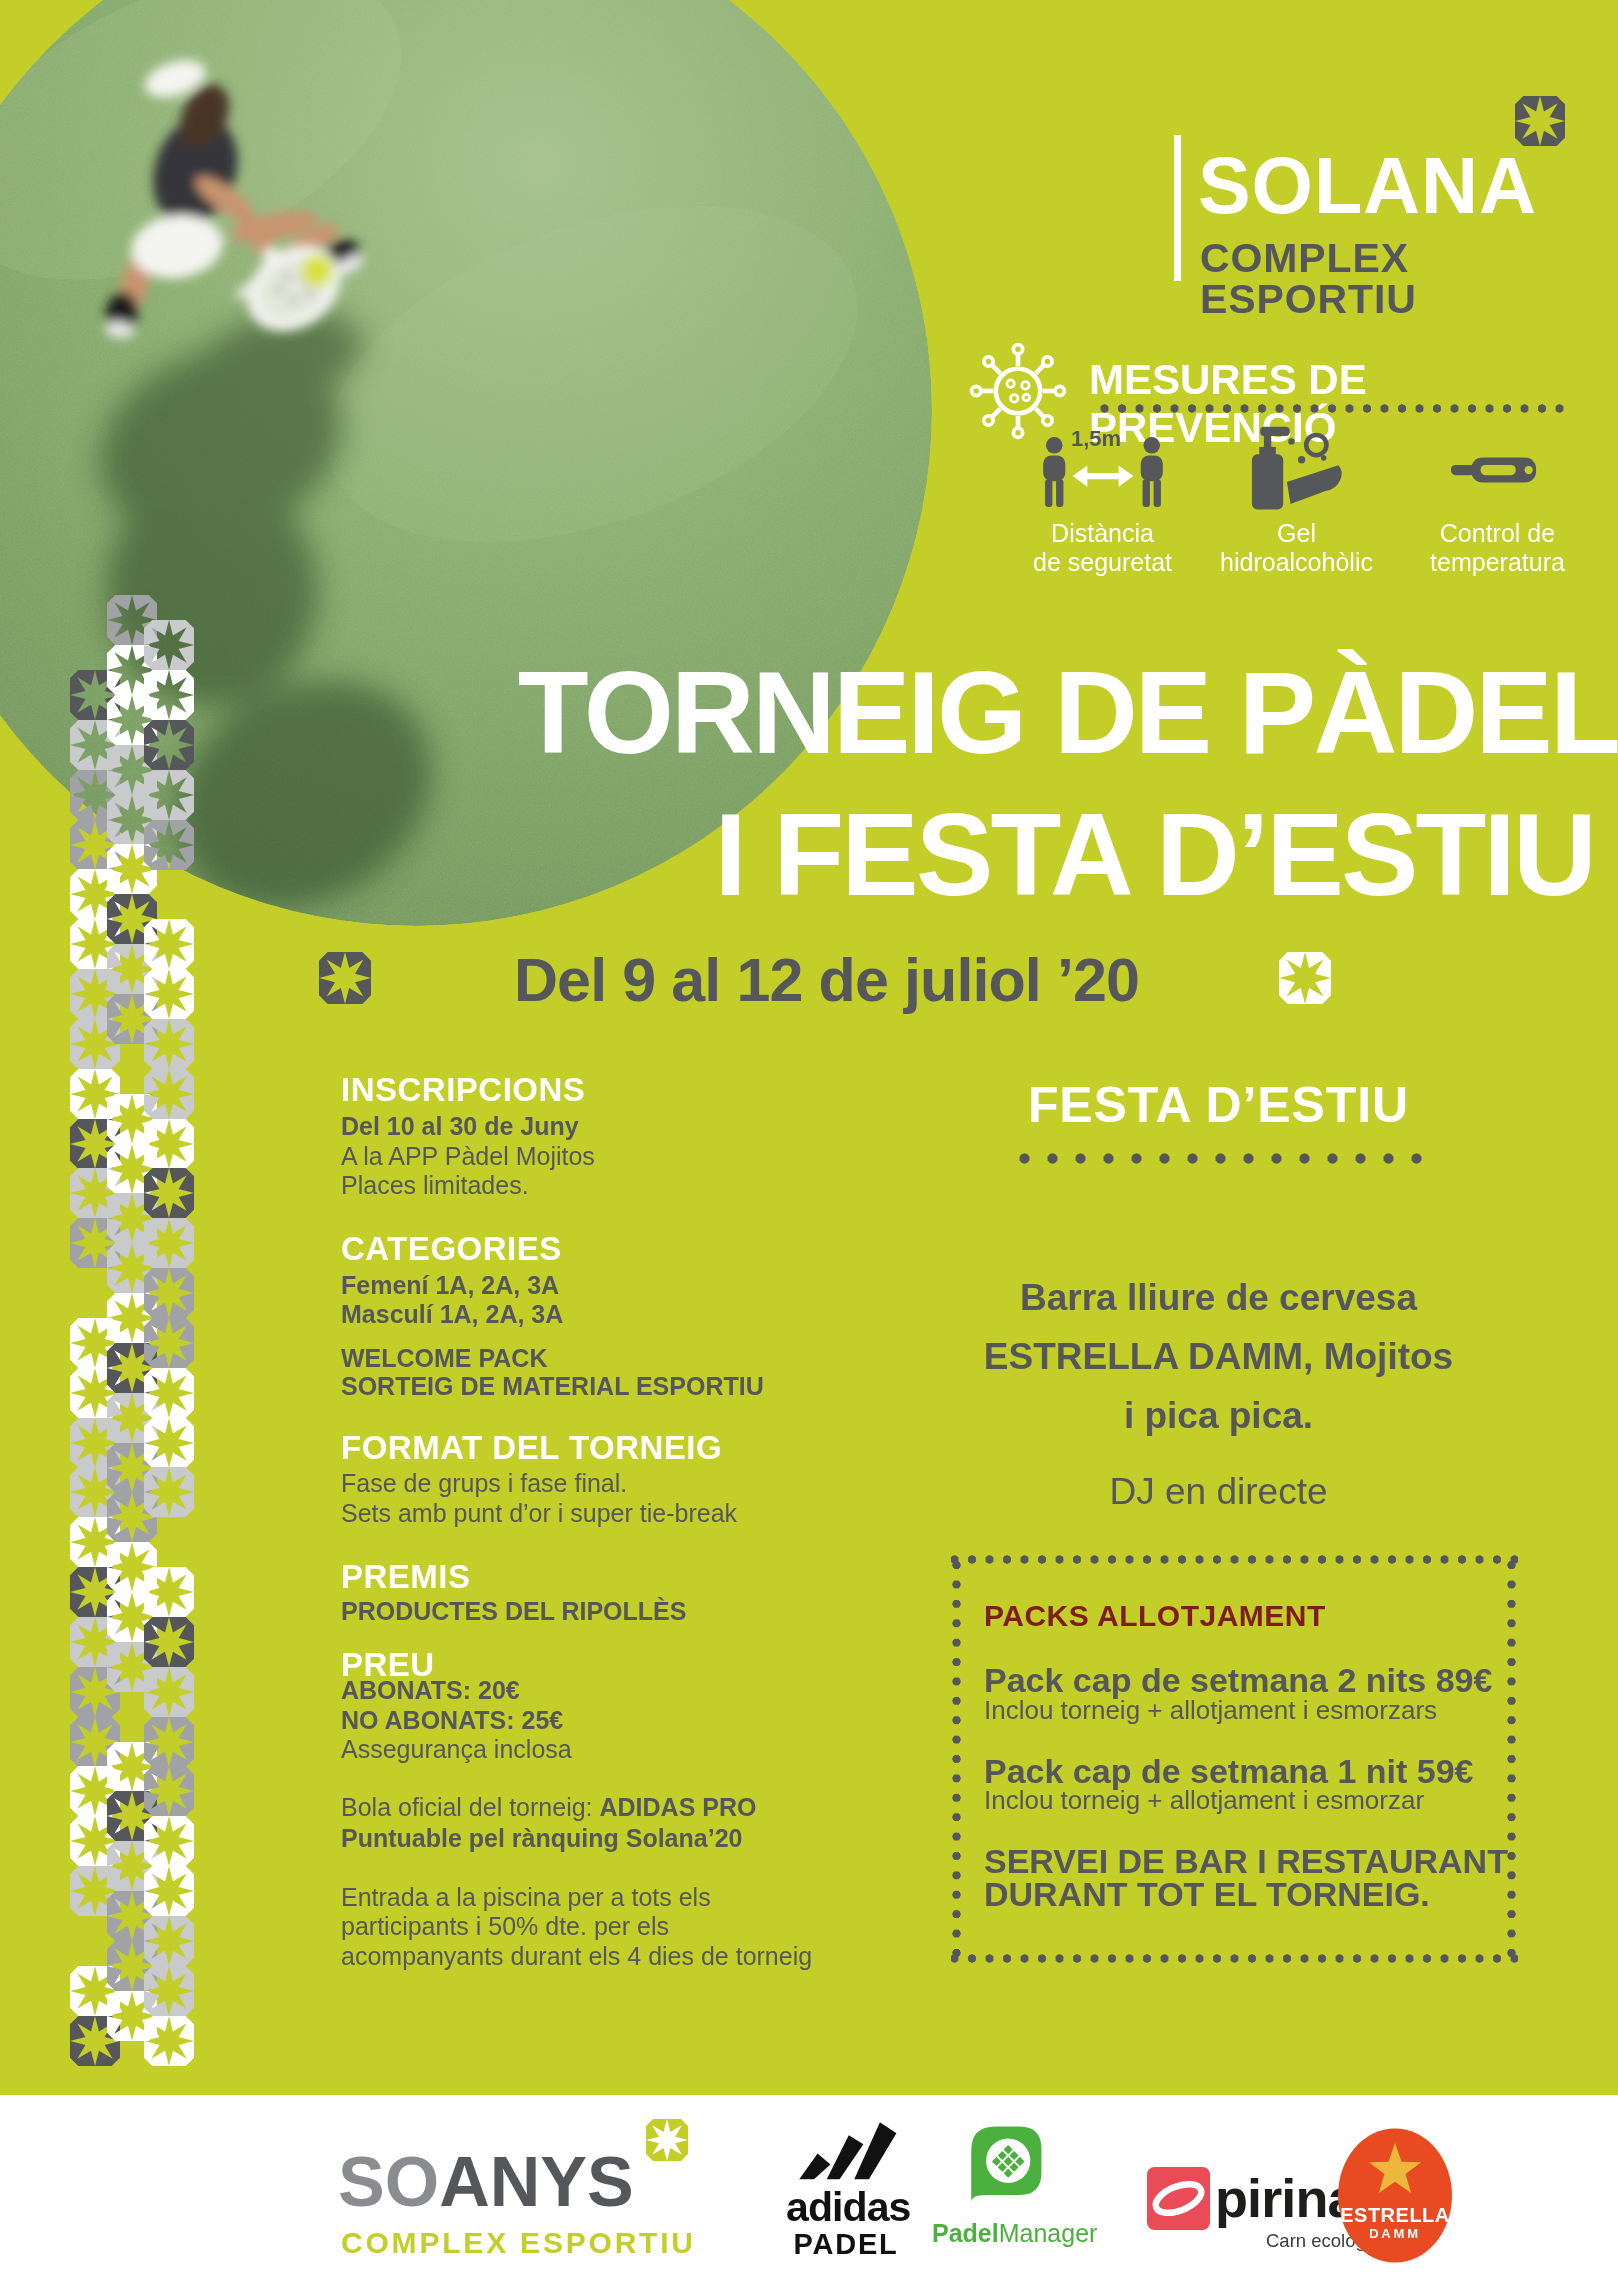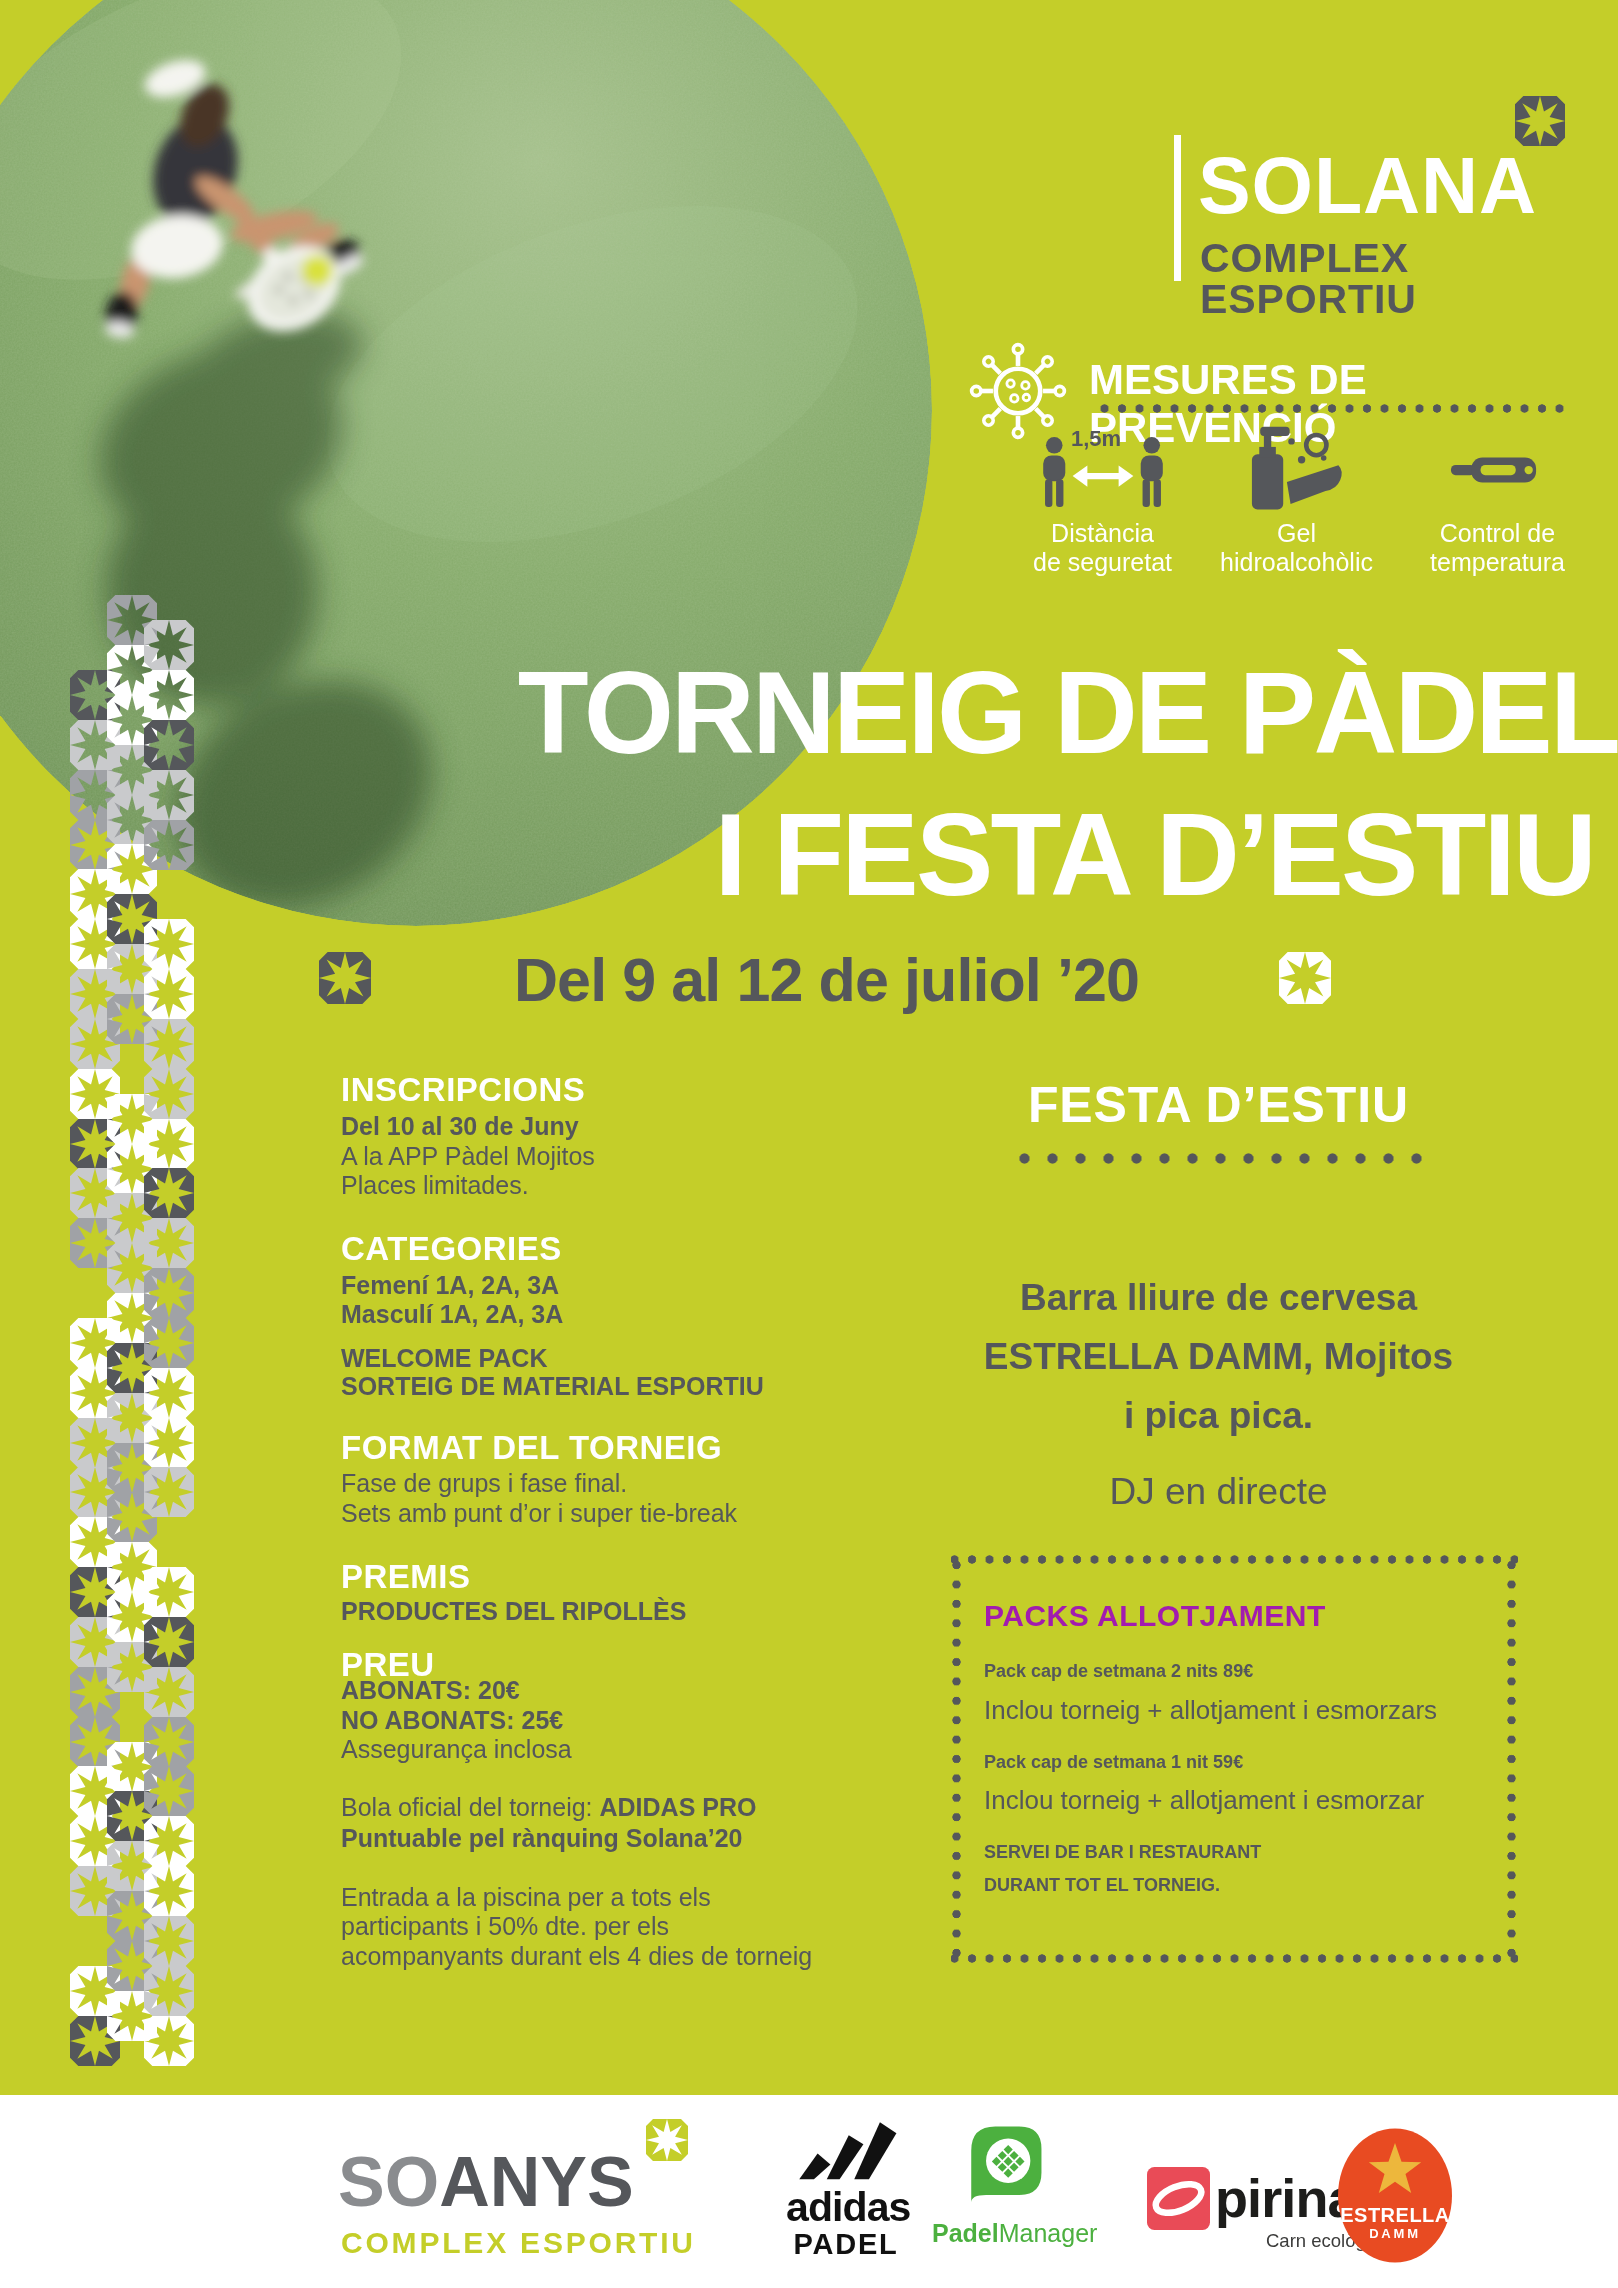--- a/index.html
+++ b/index.html
@@ -41,22 +41,22 @@
   .lc.h{font-size:33px;font-weight:bold;color:#fff;letter-spacing:0.5px;}
   .lc.bl{font-size:25px;font-weight:bold;color:#55575b;}
   .lc.rg{font-size:25px;color:#55575b;}
   
   .rc{position:absolute;left:868px;width:701px;text-align:center;white-space:nowrap;}
   .rc.h{font-size:50px;font-weight:bold;color:#fff;letter-spacing:0.9px;}
   .rc.bl{font-size:37px;font-weight:bold;color:#55575b;}
   .rc.rg{font-size:37px;color:#55575b;}
   
   .pb{position:absolute;left:984px;white-space:nowrap;}
-  .pb.h{font-size:30px;font-weight:bold;color:#a21caf;letter-spacing:0.5px;}
-  .pb.bl{font-size:18px;font-weight:bold;color:#55575b;}
+  .pb.h{font-size:30px;font-weight:bold;color:#7f1d1d;letter-spacing:0.5px;}
+  .pb.bl{font-size:34px;font-weight:bold;color:#55575b;}
   .pb.rg{font-size:26px;color:#55575b;}
   
   .footer{position:absolute;left:0;top:2095px;width:1619px;height:194px;background:#fff;}
   .f-solana{font-size:70px;font-weight:bold;letter-spacing:0px;line-height:1;}
   .f-solana .p1{color:#8a8c8f;} .f-solana .p2{color:#55575b;}
   .f-sub{font-size:30px;font-weight:bold;letter-spacing:2.8px;color:#c4ce29;}
   .f-adidas1{font-size:41px;font-weight:bold;letter-spacing:-0.9px;color:#111;line-height:1;}
   .f-adidas2{font-size:29px;font-weight:bold;letter-spacing:1.8px;color:#111;line-height:1;}
   .f-pm{font-size:25px;color:#4cb03f;line-height:1;}
   .f-pirinat{font-size:54px;font-weight:bold;color:#1d1d1b;line-height:1;letter-spacing:-0.9px;}

